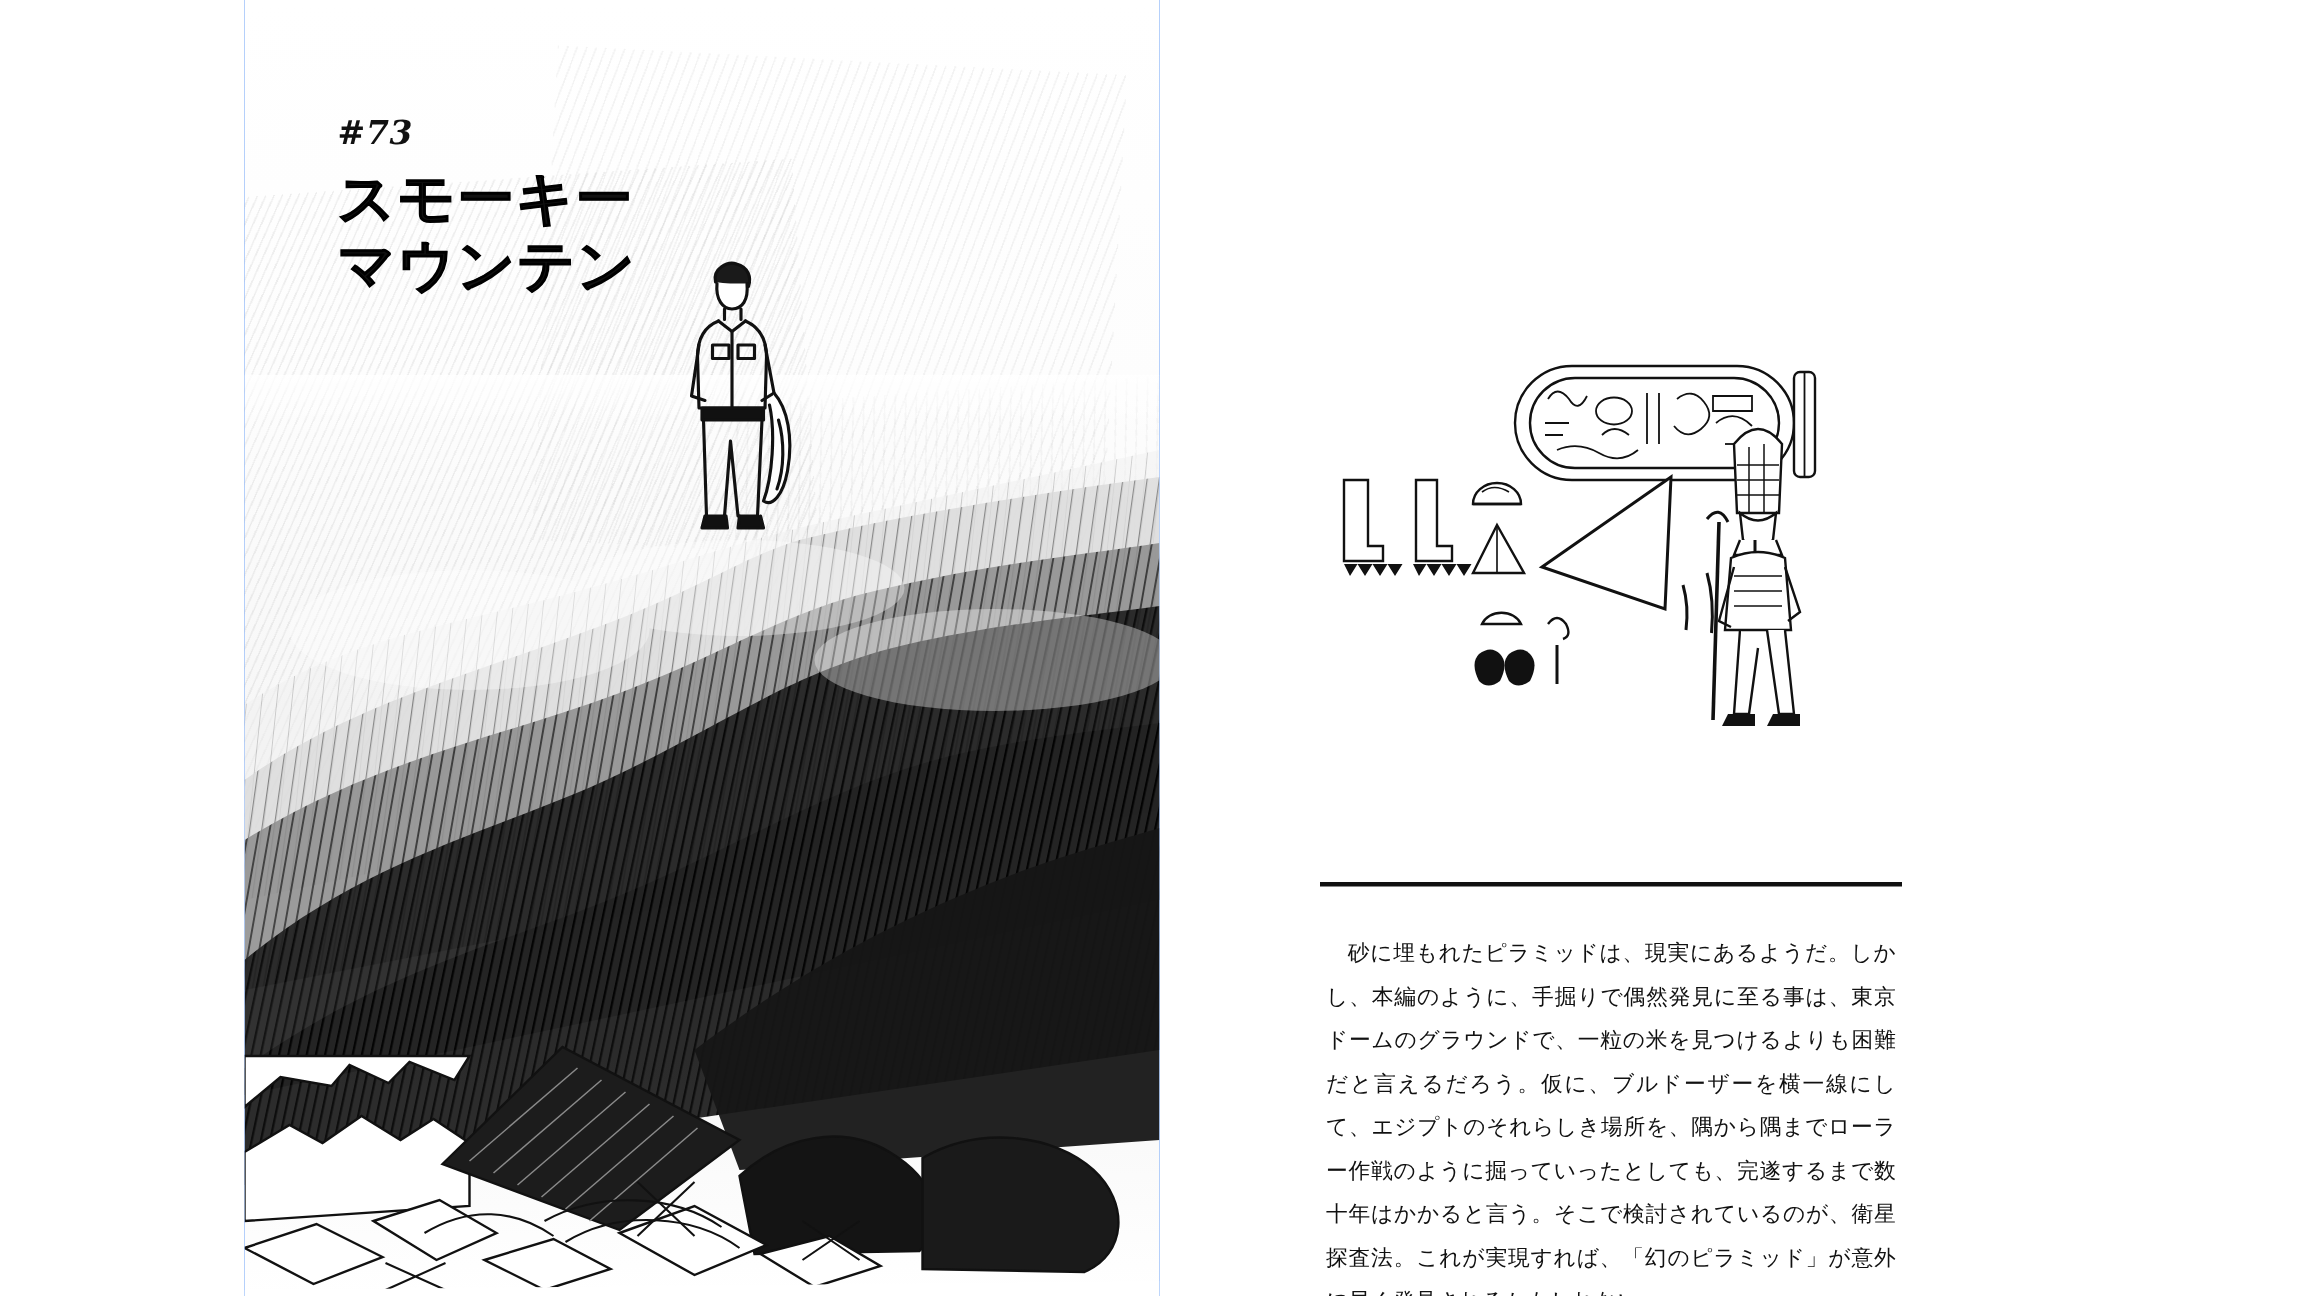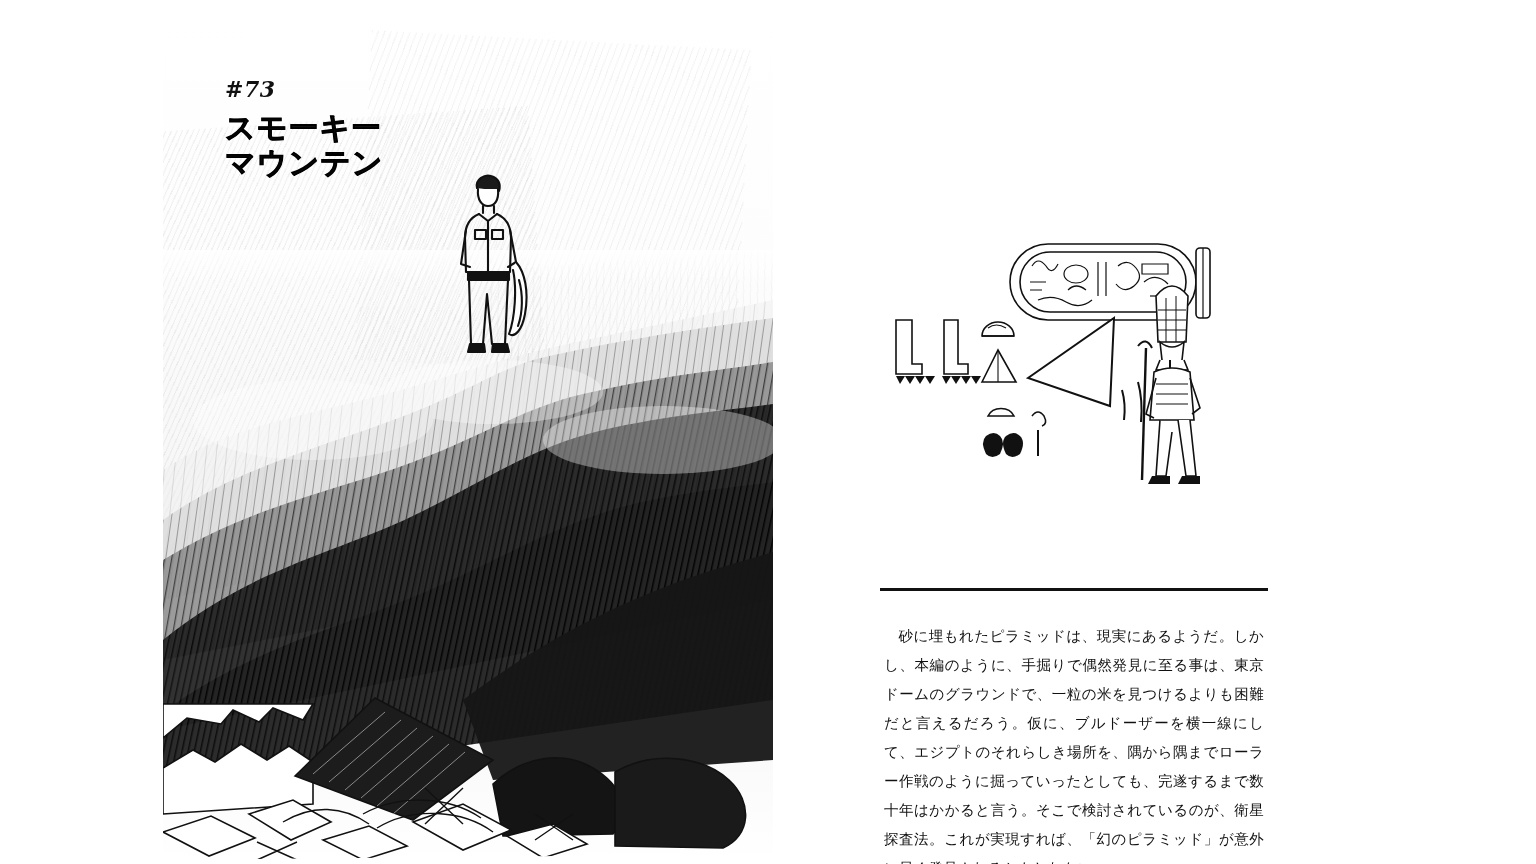--- a/index.html
+++ b/index.html
@@ -72,21 +72,21 @@
     font-style: italic;
     font-weight: 700;
     font-size: 22px;
     letter-spacing: .5px;
     line-height: 1;
     margin-bottom: 10px;
   }
   .chapter-title {
     font-family: "DejaVu Sans", sans-serif;
     font-weight: 700;
-    font-size: 30px;
+    font-size: 38px;
     line-height: 1.18;
     letter-spacing: 1px;
     white-space: pre-line;
     -webkit-text-stroke: 0.8px #000;
   }
 
   
   .figure {
     position: absolute;
     left: 276px;

